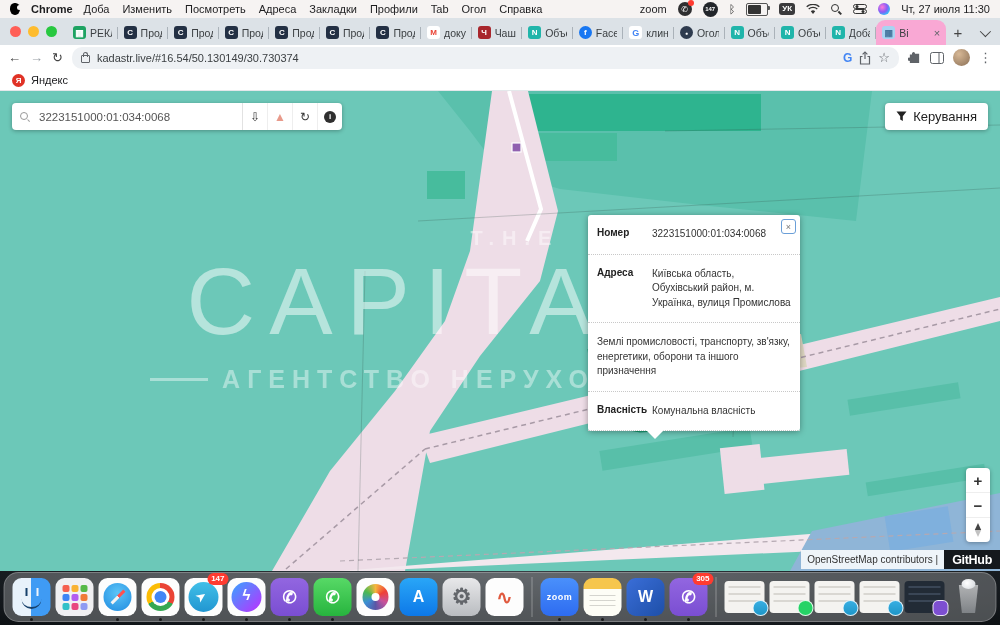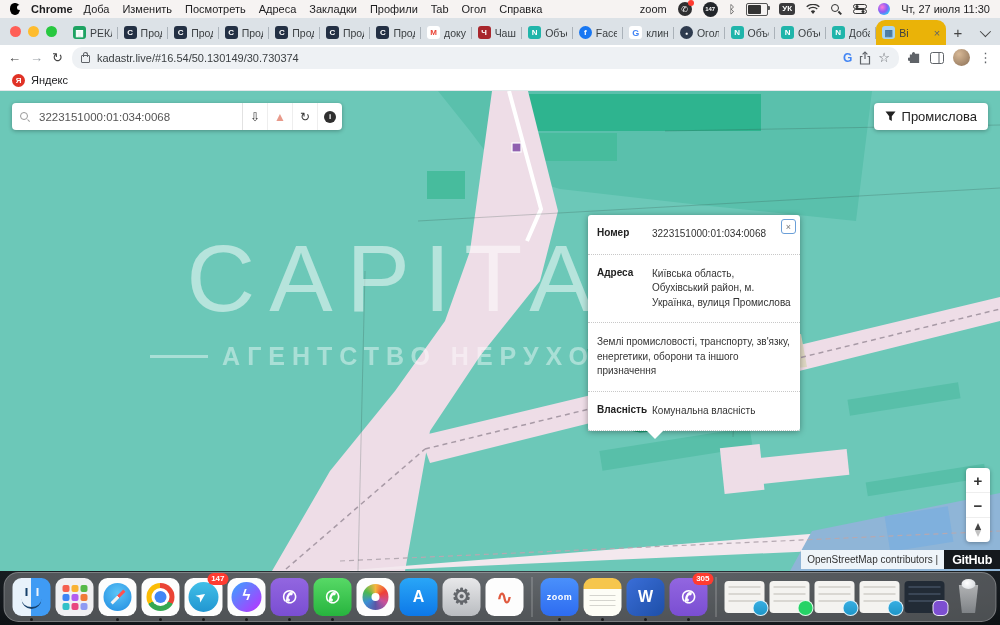--- a/index.html
+++ b/index.html
@@ -31,21 +31,21 @@
   .mb-clock{white-space:nowrap}
   
   .tabstrip{height:27px;background:#dce2e7;display:flex;align-items:flex-end;padding:0 6px 0 10px;position:relative;z-index:19}
   .lights{display:flex;gap:7px;align-items:center;height:27px;padding-right:10px}
   .light{width:11px;height:11px;border-radius:50%}
   .l-red{background:#ff5f57}.l-yel{background:#febc2e}.l-grn{background:#28c840}
   .tabs{display:flex;flex:1;min-width:0;height:25px;align-items:flex-end}
   .tab{flex:1 1 0;min-width:0;max-width:52px;height:25px;display:flex;align-items:center;gap:4px;
        padding:0 6px;font-size:10.5px;color:#3c4043;position:relative;border-radius:9px 9px 0 0}
   .tab:not(.active)::after{content:"";position:absolute;right:0;top:7px;height:12px;width:1px;background:#aab2b9}
-  .tab.active{background:#eab308;max-width:72px;flex:1.5 1 0}
+  .tab.active{background:#f9a8d4;max-width:72px;flex:1.5 1 0}
   .tab-label{white-space:nowrap;overflow:hidden;flex:1}
   .tab-close{font-size:11px;color:#5f6368;flex:none}
   .fv{width:13px;height:13px;border-radius:3px;flex:none;position:relative;
       display:flex;align-items:center;justify-content:center;font-size:8px;font-weight:700;color:#fff}
   .fv-sheets{background:#1ea362}.fv-sheets::after{content:"▦";font-size:9px}
   .fv-cdark{background:#233044}.fv-cdark::after{content:"C"}
   .fv-gmail{background:#fff}.fv-gmail::after{content:"M";color:#ea4335}
   .fv-cup{background:#a8262c}.fv-cup::after{content:"Ч"}
   .fv-nteal{background:#20b5aa}.fv-nteal::after{content:"N"}
   .fv-fb{background:#1877f2;border-radius:50%}.fv-fb::after{content:"f"}
@@ -419,20 +419,21 @@
     <line x1="425" y1="358" x2="1000" y2="218" stroke="#a89aa6" stroke-width="1.5" stroke-dasharray="5,4"></line>
     <line x1="340" y1="470" x2="1000" y2="440" stroke="#b5a9b2" stroke-width="1.2" stroke-dasharray="5,4"></line>
 
     <line x1="365" y1="180" x2="358" y2="480" stroke="rgba(50,80,70,.3)" stroke-width="0.8"></line>
     <line x1="418" y1="130" x2="1000" y2="97" stroke="rgba(50,80,70,.3)" stroke-width="0.8"></line>
     <line x1="737" y1="254" x2="733" y2="346" stroke="rgba(50,80,70,.3)" stroke-width="0.8"></line>
     <line x1="665" y1="40" x2="1000" y2="34" stroke="rgba(50,80,70,.3)" stroke-width="0.8"></line>
   </svg>
 
   <div class="watermark">
+    <div class="wm-the">T.H.E</div>
     <div class="wm-title">CAPITAL</div>
     <div class="wm-sub">АГЕНТСТВО НЕРУХОМОСТІ</div>
   </div>
 
   <div class="mapsearch">
     <span class="ms-mag"></span>
     <input class="ms-input" value="3223151000:01:034:0068" style="">
     <span class="ms-icons">
       <span class="ms-btn">⇩</span>
       <span class="ms-btn ico-warn">▲</span>
@@ -440,21 +441,21 @@
       <span class="ms-btn">
           <span class="ico-info">i</span>
         </span>
     </span>
   </div>
 
   <div class="manage-btn">
     <svg width="11" height="11" viewBox="0 0 11 11">
       <path d="M0.5 0.5 H10.5 L6.8 5.2 V10 L4.2 8.6 V5.2 Z" fill="#222"></path>
     </svg>
-    <span>Промислова</span>
+    <span>Керування</span>
   </div>
 
   <div class="popup">
     <span class="pop-close">×</span>
     <div>
 
         <div class="pop-row">
           <span class="pop-label">Номер</span>
           <span class="pop-value">3223151000:01:034:0068</span>
         </div>

